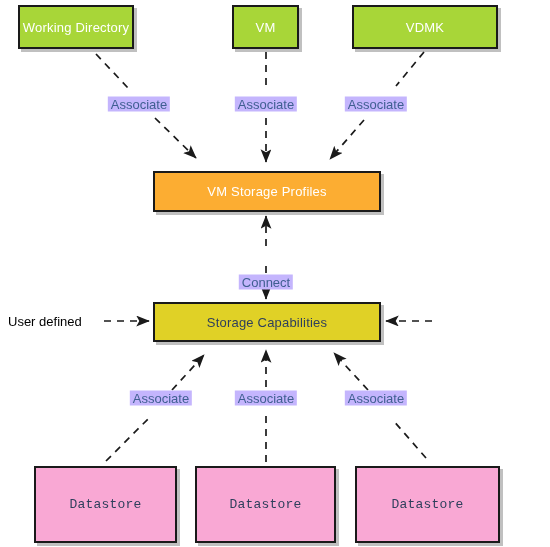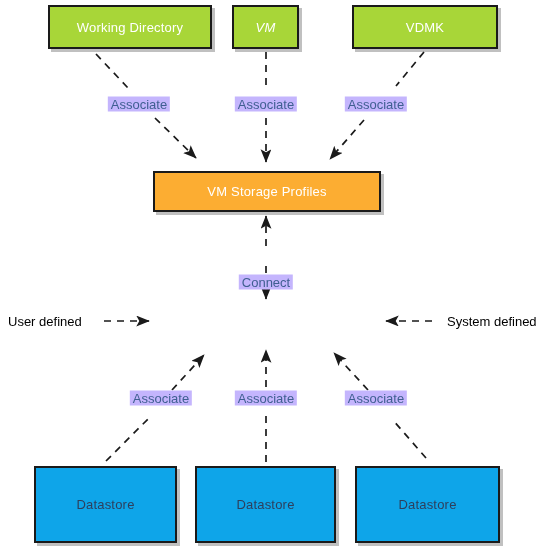--- a/index.html
+++ b/index.html
@@ -23,21 +23,21 @@
     align-items: center;
     justify-content: center;
     text-align: center;
     font-size: 13px;
     letter-spacing: 0.2px;
     box-shadow: 3px 3px 0 rgba(30,30,30,0.28);
   }
   .node.green  { background: #a8d638; color: #ffffff; }
   .node.orange { background: #fcad32; color: #ffffff; }
   .node.yellow { background: #e0d126; color: #2e3f5c; }
-  .node.cyan   { background: #0ea5e9; color: #2e3f5c; }
+  .node.cyan   { background: #f9a8d4; color: #2e3f5c; font-family: Liberation Mono, monospace; }
 
   .edge-label {
     position: absolute;
     color: #3f5f91;
     font-size: 13px;
     white-space: nowrap;
     background: #c4b5fd;
     padding: 0 3px;
     transform: translate(-50%, -50%);
   }
@@ -88,36 +88,39 @@
     <line x1="106" y1="461" x2="148" y2="419" stroke="#1a1a1a" stroke-width="1.7" stroke-dasharray="7,6"></line>
     <line x1="172" y1="390" x2="204" y2="355" stroke="#1a1a1a" stroke-width="1.7" stroke-dasharray="7,6" marker-end="url(#arrowhead)"></line>
 
     <line x1="266" y1="462" x2="266" y2="414" stroke="#1a1a1a" stroke-width="1.7" stroke-dasharray="7,6"></line>
     <line x1="266" y1="387" x2="266" y2="350" stroke="#1a1a1a" stroke-width="1.7" stroke-dasharray="7,6" marker-end="url(#arrowhead)"></line>
 
     <line x1="426" y1="458" x2="392" y2="419" stroke="#1a1a1a" stroke-width="1.7" stroke-dasharray="7,6"></line>
     <line x1="368" y1="390" x2="334" y2="353" stroke="#1a1a1a" stroke-width="1.7" stroke-dasharray="7,6" marker-end="url(#arrowhead)"></line>
   </svg>
 
-  <div class="node green" style="left:48px; top:5px; width:164px; height:44px;">
+  <div class="node green" style="left:18px; top:5px; width:116px; height:44px;">
     <span>Working Directory</span>
   </div>
 
-  <div class="node green" style="left:232px; top:5px; width:67px; height:44px;font-style:italic;">
+  <div class="node green" style="left:232px; top:5px; width:67px; height:44px;">
     <span>VM</span>
   </div>
 
   <div class="node green" style="left:352px; top:5px; width:146px; height:44px;">
     <span>VDMK</span>
   </div>
 
   <div class="node orange" style="left:153px; top:171px; width:228px; height:41px;">
     <span>VM Storage Profiles</span>
   </div>
 
+  <div class="node yellow" style="left:153px; top:302px; width:228px; height:40px;">
+    <span>Storage Capabilities</span>
+  </div>
 
   <div class="node cyan" style="left:34px; top:466px; width:143px; height:77px;">
     <span>Datastore</span>
   </div>
 
   <div class="node cyan" style="left:195px; top:466px; width:141px; height:77px;">
     <span>Datastore</span>
   </div>
 
   <div class="node cyan" style="left:355px; top:466px; width:145px; height:77px;">
@@ -133,15 +136,14 @@
   <div class="edge-label" style="left:266px; top:256px;margin-top:26px;">Connect</div>
 
   <div class="edge-label" style="left:161px; top:398px;">Associate</div>
 
   <div class="edge-label" style="left:266px; top:398px;">Associate</div>
 
   <div class="edge-label" style="left:376px; top:398px;">Associate</div>
 
   <div class="side-label" style="left:8px; top:321px;">User defined</div>
 
-  <div class="side-label" style="left:447px; top:321px;">System defined</div>
 
 </div>
 
 </body></html>

